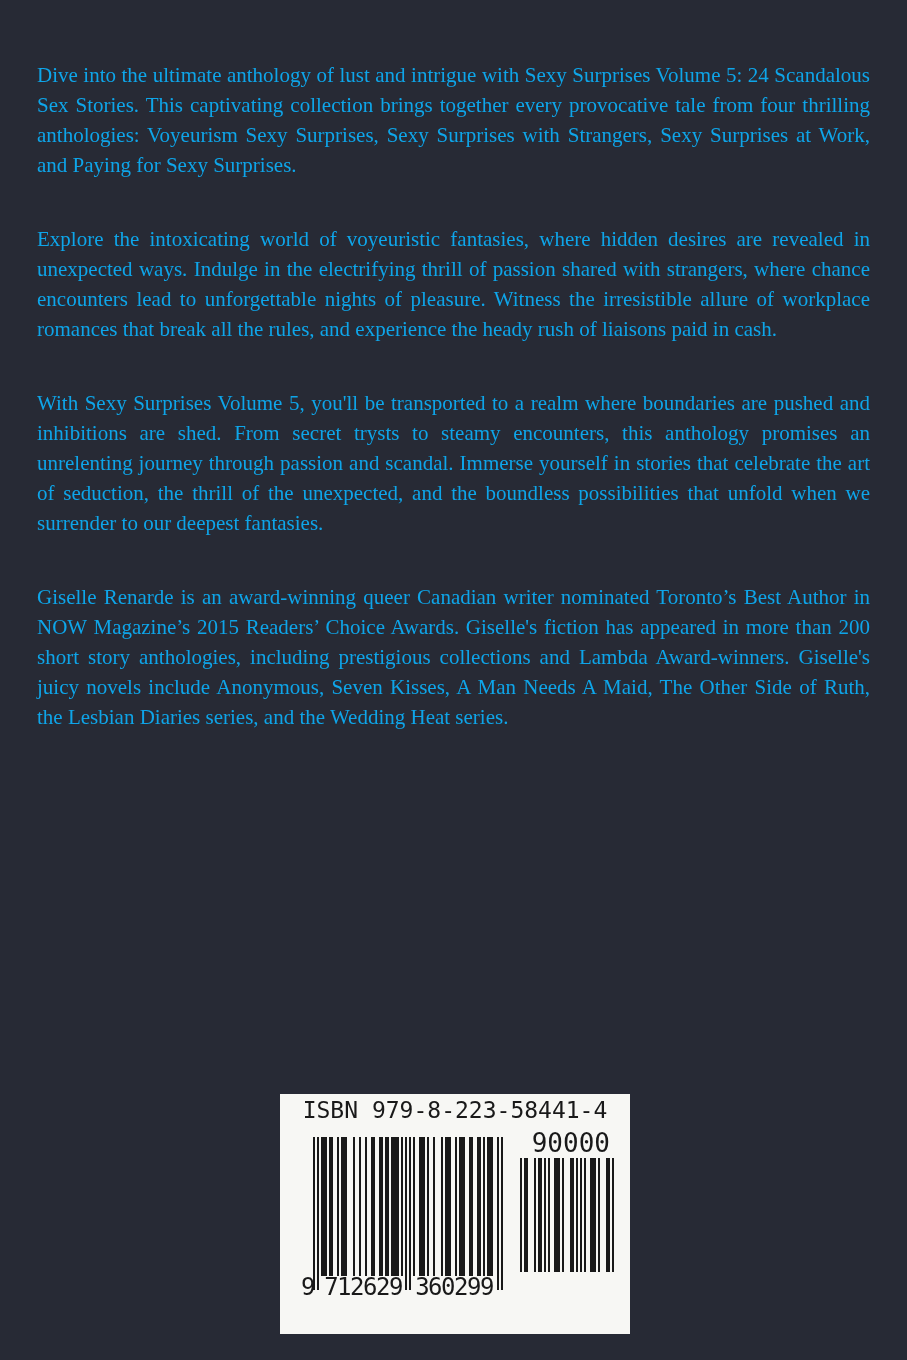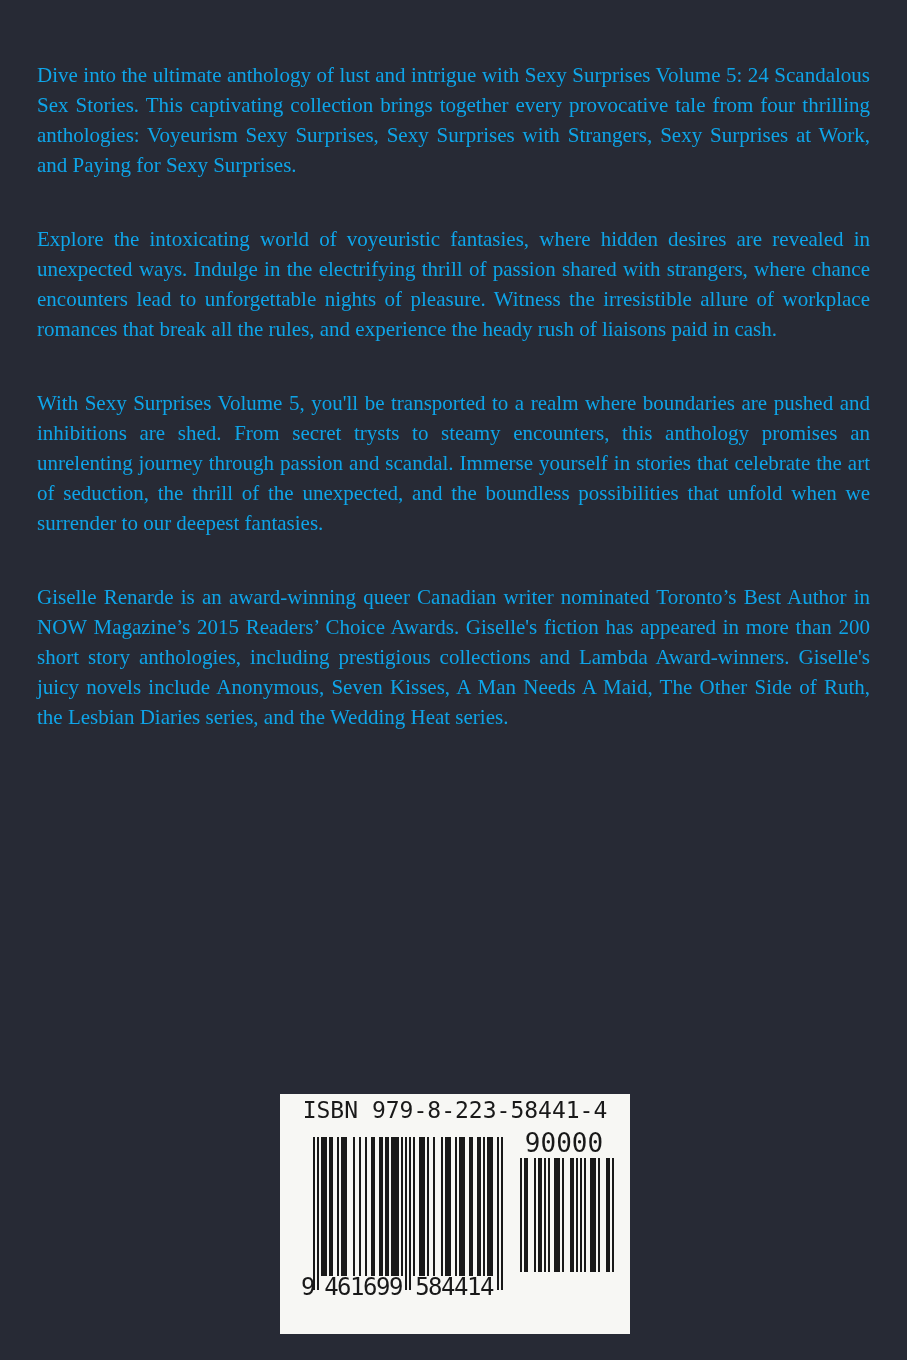--- a/index.html
+++ b/index.html
@@ -28,21 +28,21 @@
     position: absolute; top: 3px; left: 0; width: 100%;
     text-align: center;
     font-family: "DejaVu Sans Mono", monospace;
     font-size: 23px; color: #191919; white-space: nowrap;
   }
   .ean   { position: absolute; left: 33px;  top: 43px; width: 190px; height: 153px; }
   .addon { position: absolute; left: 238px; top: 64px; width: 96px;  height: 114px; }
   .bar   { position: absolute; top: 0; background: #191919; }
   .price {
     position: absolute; left: 238px; top: 34px; width: 92px;
-    text-align: center;
+    text-align: right;
     font-family: "DejaVu Sans Mono", monospace;
     font-size: 26px; color: #191919;
   }
   .digits span {
     position: absolute; top: 179px;
     font-family: "DejaVu Sans Mono", monospace;
     font-size: 24px; letter-spacing: -1.5px; color: #191919;
   }
   .d-lead  { left: 10px;  width: 24px; text-align: right; }
   .d-left  { left: 41px;  width: 84px; text-align: center; }
@@ -108,18 +108,18 @@
         <div class="bar" style="left: 58px; width: 2px; height: 114px; background: rgb(25, 25, 25);"></div>
         <div class="bar" style="left: 62px; width: 2px; height: 114px; background: rgb(25, 25, 25);"></div>
         <div class="bar" style="left: 66px; width: 2px; height: 114px; background: rgb(25, 25, 25);"></div>
         <div class="bar" style="left: 72px; width: 6px; height: 114px; background: rgb(25, 25, 25);"></div>
         <div class="bar" style="left: 80px; width: 2px; height: 114px; background: rgb(25, 25, 25);"></div>
         <div class="bar" style="left: 88px; width: 4px; height: 114px; background: rgb(25, 25, 25);"></div>
         <div class="bar" style="left: 94px; width: 2px; height: 114px; background: rgb(25, 25, 25);"></div>
       </div>
     <div class="digits">
       <span class="d-lead">9</span>
-      <span class="d-left">461699</span>
-      <span class="d-right">584414</span>
+      <span class="d-left">712629</span>
+      <span class="d-right">360299</span>
     </div>
   </div>
 
 </div>
 
 </body></html>

